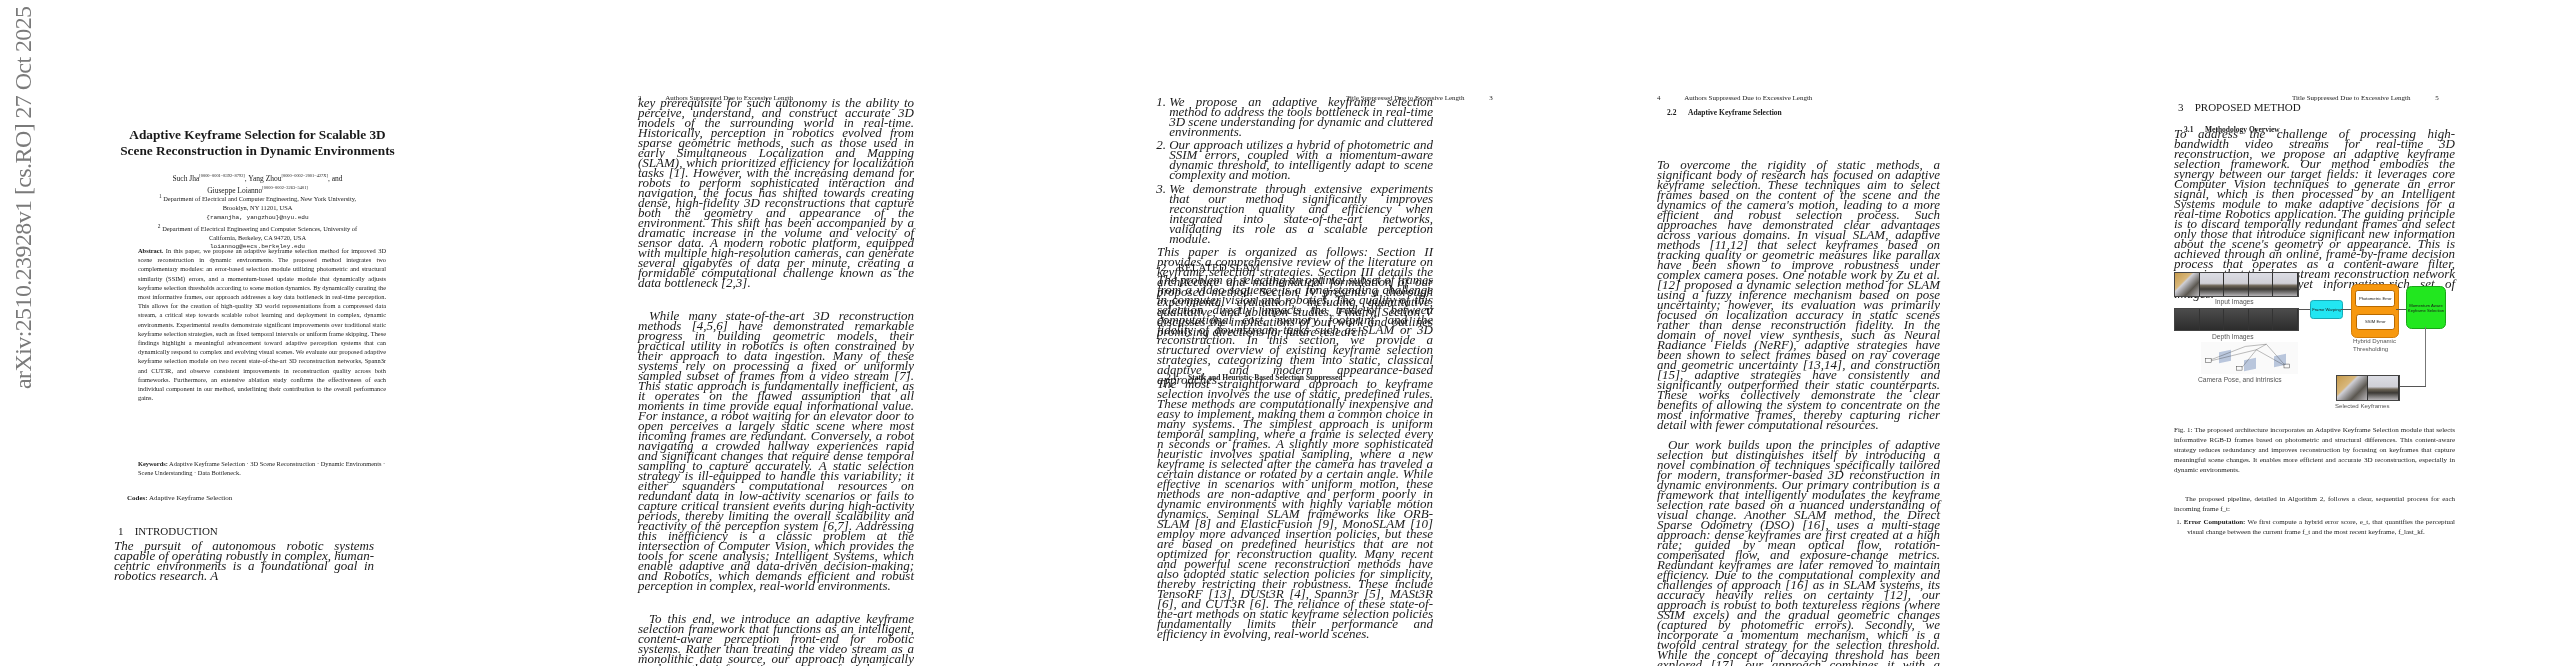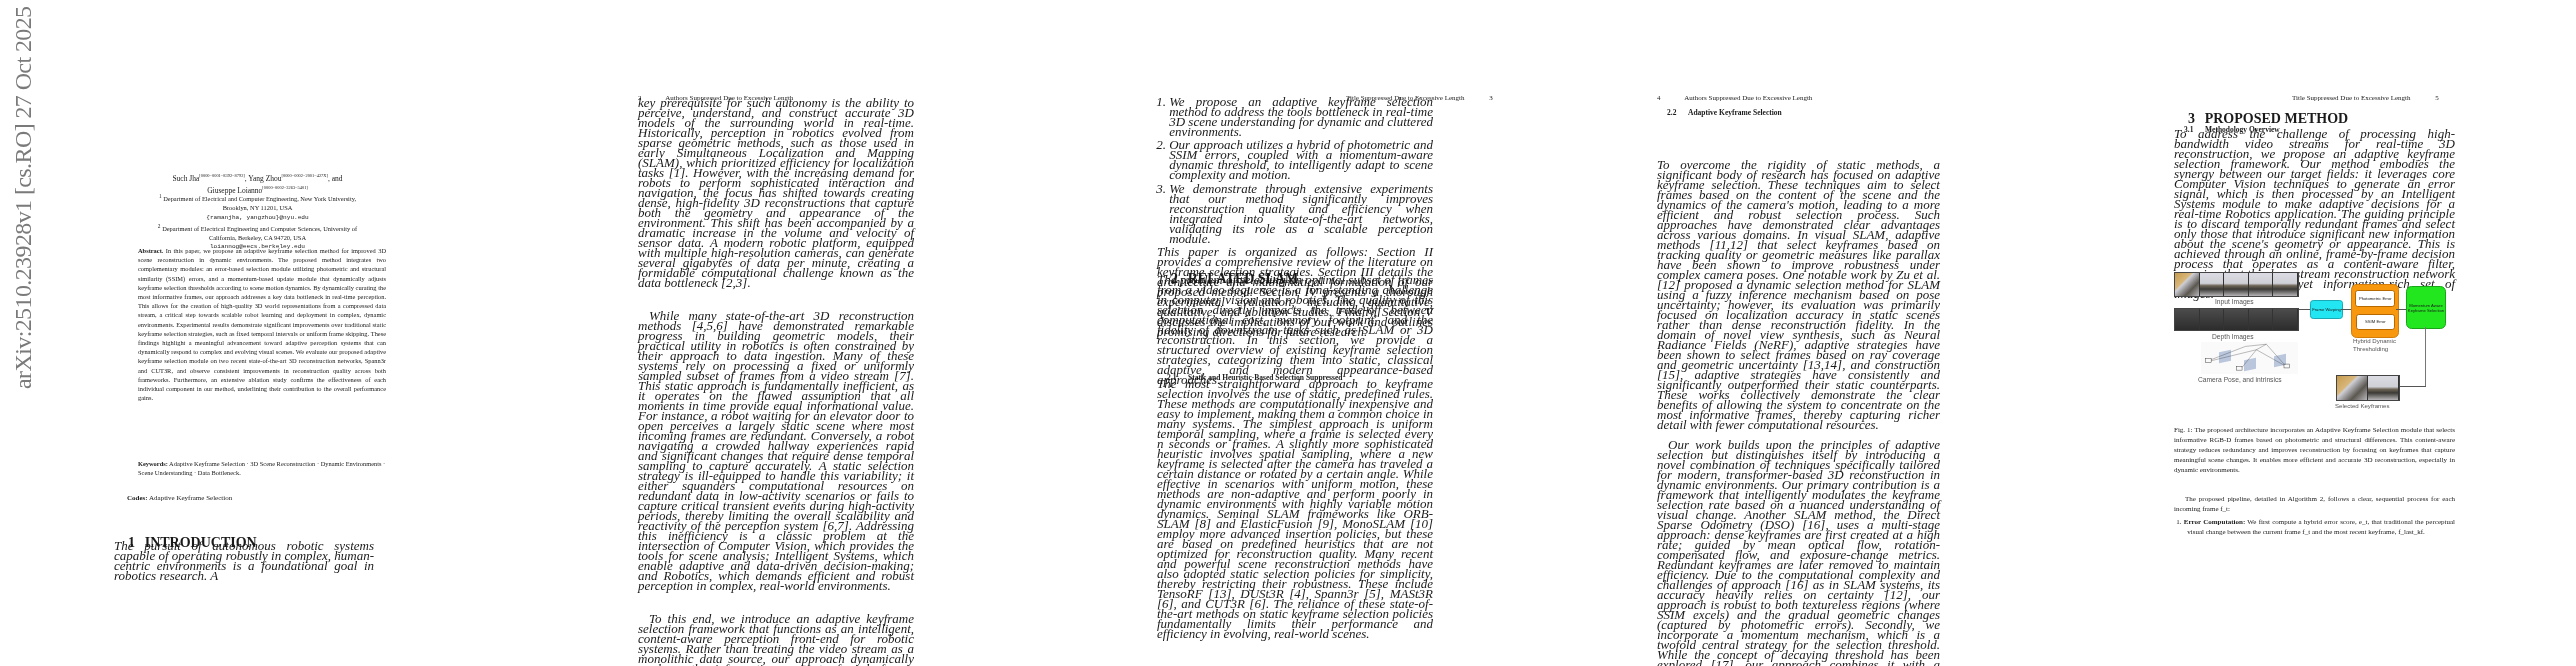--- a/index.html
+++ b/index.html
@@ -15,21 +15,21 @@
   .indent { text-indent:11px; }
   .title { position:absolute; left:0; width:515px; top:127px; text-align:center; font-size:13.3px; font-weight:bold; line-height:16px; }
   .authors { position:absolute; left:0; width:515px; top:171px; text-align:center; font-size:7.5px; line-height:9px; }
   .authors sup { font-size:4.4px; }
   .affil { position:absolute; left:0; width:515px; top:192px; text-align:center; font-size:6.4px; line-height:9.2px; }
   .mono { font-family:"Liberation Mono","DejaVu Sans Mono",monospace; font-size:6.1px; }
   .abstract { position:absolute; left:138px; top:246px; width:248px; font-size:6.4px; line-height:9.2px; text-align:justify; }
   .abstract b { font-weight:bold; }
   .keywords { position:absolute; left:138px; top:459px; width:248px; font-size:6.4px; line-height:9.2px; }
   .codes { position:absolute; left:127px; top:494px; font-size:7px; }
-  h1.sec { position:absolute; margin:14px; font-size:14px; font-weight:bold; white-space:nowrap; }
+  h1.sec { position:absolute; margin:4px; font-size:11px; font-weight:normal; white-space:nowrap; }
   h2.sub { position:absolute; margin:10px; font-size:7.5px; font-weight:bold; white-space:nowrap; }
   .num { display:inline-block; width:16.7px; }
   .num2 { display:inline-block; width:21px; }
   ol.contrib { margin:0; padding-left:12.2px; }
   ol.contrib li { margin-bottom:3.3px; }
   
   .fig { position:absolute; left:2173px; top:267px; width:278px; height:161px; }
   .strip { position:absolute; display:flex; border:0.6px solid #444; overflow:hidden; }
   .strip div { flex:1; border-right:0.6px solid #333; }
   .rgb div { background:linear-gradient(180deg,#dcdde4 0%,#cfcfd6 45%,#6e6658 55%,#3c3a36 70%,#b7b5b8 100%); }
@@ -48,20 +48,24 @@
   .vline { position:absolute; background:#777; width:0.6px; }
   .caption { position:absolute; left:2174px; top:425px; width:281px; font-size:7px; line-height:10px; text-align:justify; }
 </style>
 </head>
 <body>
 
 <div class="page" style="left:0;">
   <div class="arxiv">
       <span>arXiv:2510.23928v1  [cs.RO]  27 Oct 2025</span>
     </div>
+  <div class="title">
+    <div>Adaptive Keyframe Selection for Scalable 3D</div>
+    <div>Scene Reconstruction in Dynamic Environments</div>
+  </div>
   <div class="authors">
     <div>
       <span>Such Jha</span><sup>[0000−0001−8392−8792]</sup><span>, </span><span>Yang Zhou</span><sup>[0000−0002−2001−427X]</sup><span>, and</span>
     </div>
     <div><span>Giuseppe Loianno</span><sup>[0000−0002−3263−5401]</sup></div>
   </div>
   <div class="affil">
     <div><sup>1</sup> <span>Department of Electrical and Computer Engineering, New York University,</span></div>
     <div>Brooklyn, NY 11201, USA</div>
     <div class="mono">{ramanjha, yangzhou}@nyu.edu</div>
@@ -216,16 +220,16 @@
     </div>
   <div class="figlabel" style="left:162px; top:135px; font-size:6.1px;">Selected Keyframes</div>
 </div>
 
 <div class="caption">
   <p style="margin:0;">Fig. 1: The proposed architecture incorporates an Adaptive Keyframe Selection module that selects informative RGB-D frames based on photometric and structural differences. This content-aware strategy reduces redundancy and improves reconstruction by focusing on keyframes that capture meaningful scene changes. It enables more efficient and accurate 3D reconstruction, especially in dynamic environments.</p>
   <p class="indent" style="margin:19px 0 0 0;">The proposed pipeline, detailed in Algorithm 2, follows a clear, sequential process for each incoming frame f_t:</p>
   <div style="margin-top:3.3px; padding-left:13.3px; text-indent:-11px;">
     <span>1.</span>
     <b>Error Computation:</b>
-    <span>We first compute a hybrid error score, e_t, that traditional the perceptual visual change between the current frame f_t and the most recent keyframe, f_last_kf.</span>
+    <span>We first compute a hybrid error score, e_t, that quantifies the perceptual visual change between the current frame f_t and the most recent keyframe, f_last_kf.</span>
   </div>
 </div>
 
 
 </body></html>

